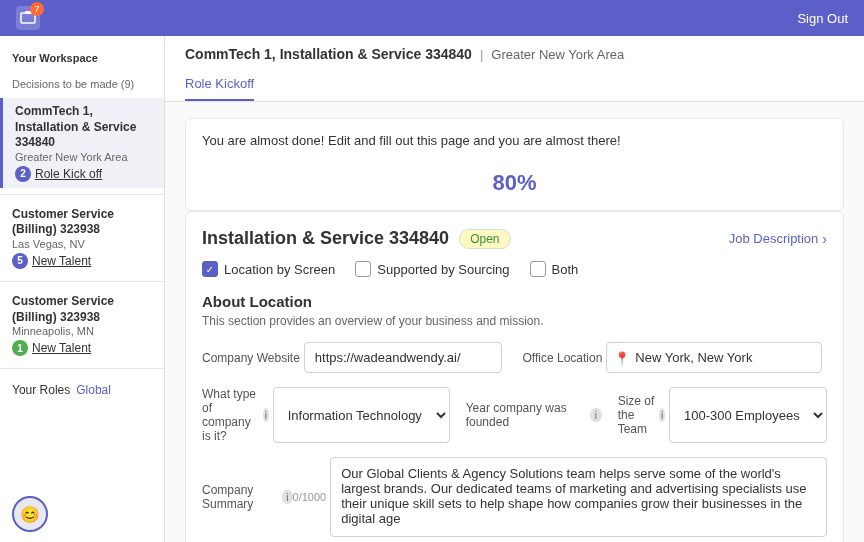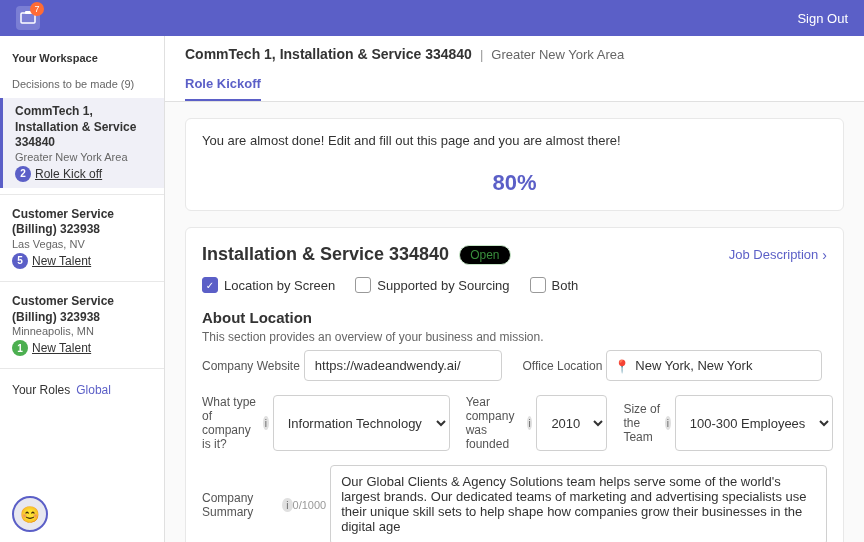--- a/index.html
+++ b/index.html
@@ -36,51 +36,51 @@
     .content-area { flex: 1; display: flex; flex-direction: column; overflow: hidden; }
 
     
     .content-header { background: white; padding: 10px 20px 0; border-bottom: 1px solid #e0e0e0; flex-shrink: 0; }
     .content-header-top { display: flex; align-items: center; gap: 8px; padding-bottom: 8px; }
     .content-header-title { font-size: 14px; font-weight: 600; color: #333; }
     .content-header-sep { color: #999; }
     .content-header-sub { font-size: 13px; color: #666; }
     .content-tabs { display: flex; }
     .content-tab { padding: 6px 0 8px; margin-right: 20px; font-size: 13px; color: #666; cursor: pointer; border-bottom: 2px solid transparent; }
-    .content-tab.active { color: #5b5fc7; border-bottom: 2px solid #5b5fc7; font-weight: 700; }
+    .content-tab.active { color: #5b5fc7; border-bottom: 2px solid #5b5fc7; font-weight: 400; }
 
     
     .content-body { flex: 1; overflow-y: auto; padding: 16px 20px; background: #fafafa; }
 
     
-    .progress-section { background: white; border-radius: 6px; padding: 14px 16px; margin-bottom: 16px; border: 1px solid #e8e8e8; }
+    .progress-section { background: white; border-radius: 6px; padding: 14px 16px; border: 1px solid #e8e8e8; }
     .progress-msg { font-size: 13px; color: #333; margin-bottom: 10px; }
     .progress-row { display: flex; align-items: center; gap: 12px; flex-direction: column; }
     .progress-bar-bg { flex: 1; height: 10px; background: #e0e0e0; border-radius: 5px; overflow: hidden; }
     .progress-bar-fill { height: 100%; background: #5b5fc7; border-radius: 5px; }
     .progress-pct { font-size: 22px; font-weight: 700; color: #5b5fc7; }
 
     
     .role-card { background: white; border-radius: 6px; border: 1px solid #e8e8e8; padding: 16px; }
     .role-header { display: flex; align-items: center; justify-content: space-between; margin-bottom: 12px; }
     .role-title-row { display: flex; align-items: center; gap: 10px; }
     .role-title { font-size: 18px; font-weight: 600; color: #333; }
-    .role-badge-open { background: #000000; color: #388e3c; border: 1px solid #c8e6c9; border-radius: 12px; padding: 2px 10px; font-size: 12px; font-weight: 500; }
+    .role-badge-open { background: #fef9c3; color: #388e3c; border: 1px solid #c8e6c9; border-radius: 12px; padding: 2px 10px; font-size: 12px; font-weight: 500; }
     .job-desc-link { display: flex; align-items: center; gap: 4px; color: #5b5fc7; font-size: 13px; cursor: pointer; font-weight: 500; }
     .job-desc-arrow { font-size: 14px; }
 
     
     .checkboxes-row { display: flex; align-items: center; gap: 20px; margin-bottom: 16px; }
     .checkbox-item { display: flex; align-items: center; gap: 6px; font-size: 13px; color: #333; cursor: pointer; }
     .checkbox-box { width: 16px; height: 16px; border: 1.5px solid #999; border-radius: 3px; display: flex; align-items: center; justify-content: center; }
     .checkbox-box.checked { background: #5b5fc7; border-color: #5b5fc7; color: white; font-size: 10px; }
 
     
     .section-title { font-size: 15px; font-weight: 600; color: #333; margin-bottom: 4px; }
-    .section-desc { font-size: 12px; color: #666; margin-bottom: 6px; }
+    .section-desc { font-size: 12px; color: #666; margin-bottom: 14px; }
 
     .form-row { display: flex; gap: 16px; margin-bottom: 14px; }
     .form-group { display: flex; flex-direction: row; gap: 4px; flex: 1; }
     .form-label { font-size: 12px; color: #555; display: flex; align-items: center; gap: 4px; }
     .form-label-info { width: 14px; height: 14px; border-radius: 50%; background: #e0e0e0; color: #666; font-size: 10px; display: inline-flex; align-items: center; justify-content: center; cursor: pointer; }
     .form-input { border: 1px solid #d0d0d0; border-radius: 4px; padding: 7px 10px; font-size: 13px; color: #333; background: white; outline: none; }
     .form-select { border: 1px solid #d0d0d0; border-radius: 4px; padding: 7px 10px; font-size: 13px; color: #333; background: white; outline: none; appearance: auto; }
     .input-with-icon { position: relative; }
     .input-with-icon .form-input { padding-left: 28px; }
     .input-icon { position: absolute; left: 8px; top: 50%; transform: translateY(-50%); color: #999; font-size: 13px; }
@@ -234,25 +234,20 @@
                 <option>Information Technology</option>
                 <option>Healthcare</option>
                 <option>Finance</option>
               </select>
             </div>
             <div class="form-group">
               <label class="form-label">
                 <span>Year company was founded</span>
                 <span class="form-label-info">i</span>
               </label>
-              <select class="form-select">
-                <option>2010</option>
-                <option>2009</option>
-                <option>2011</option>
-              </select>
             </div>
             <div class="form-group">
               <label class="form-label">
                 <span>Size of the Team</span>
                 <span class="form-label-info">i</span>
               </label>
               <select class="form-select">
                 <option>100-300 Employees</option>
                 <option>1-50 Employees</option>
                 <option>300+ Employees</option>

